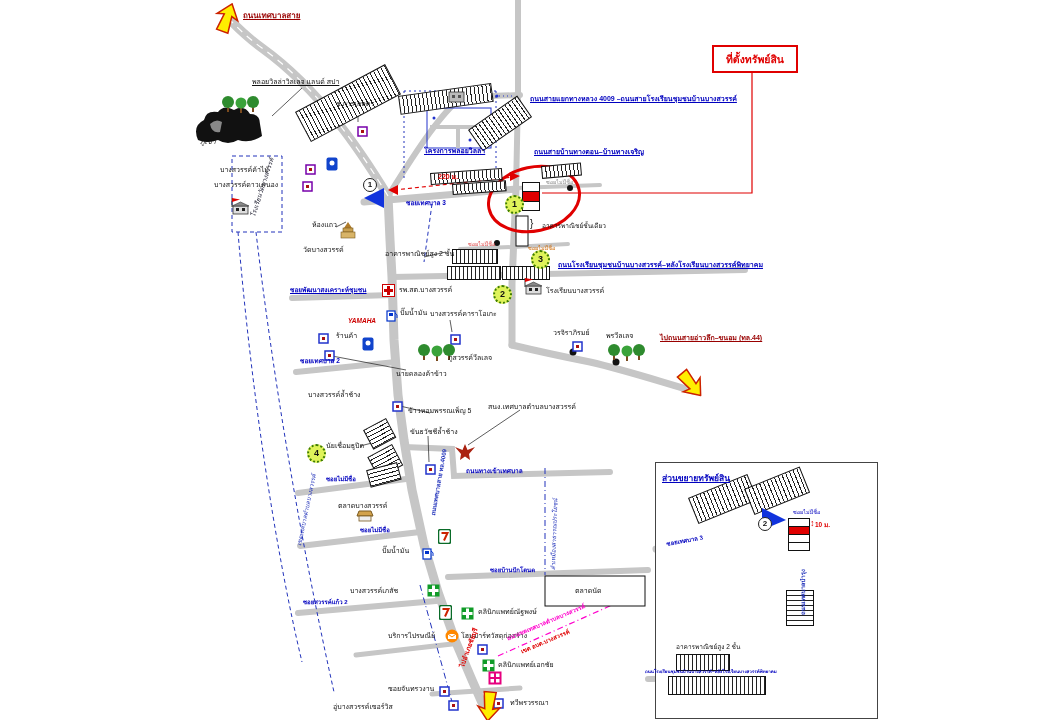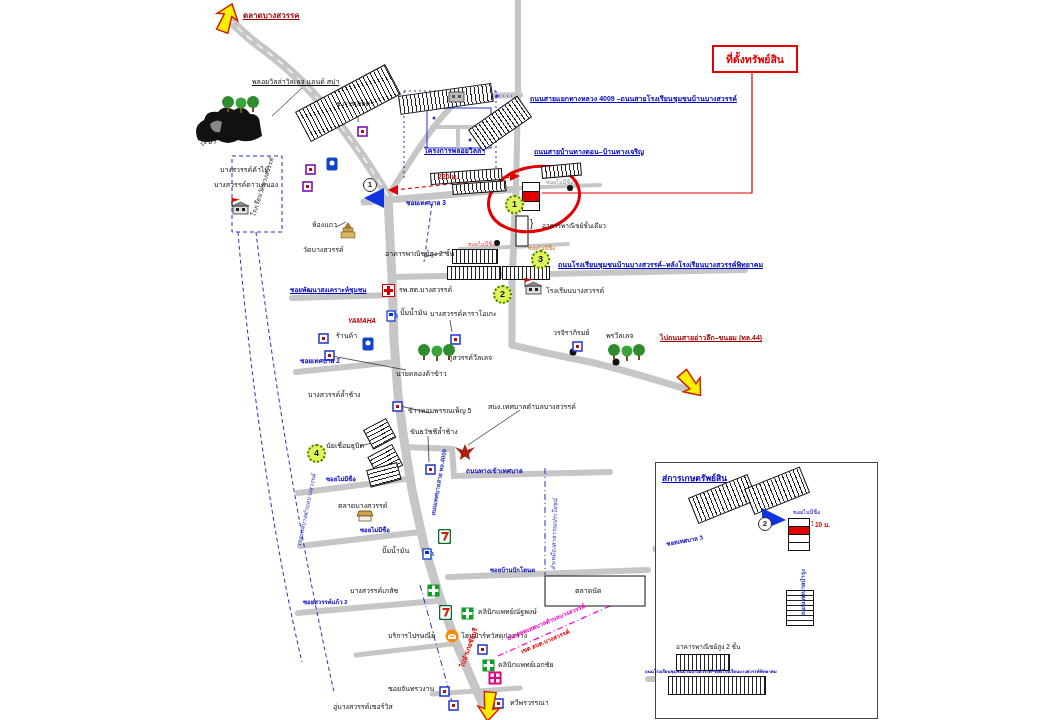--- a/index.html
+++ b/index.html
@@ -121,24 +121,24 @@
     <ellipse cx="534" cy="199" rx="46" ry="32" transform="rotate(-12 534 199)" fill="none" stroke="#e00000" stroke-width="3"></ellipse>
     <path d="M752,69 L752,193 L542,193" fill="none" stroke="#e00000" stroke-width="1.2"></path>
     <path d="M394,190 L514,177" fill="none" stroke="#e00000" stroke-width="1.2" stroke-dasharray="4,3"></path>
     <polygon points="388,190 398,185 398,195" fill="#e00000"></polygon>
     <polygon points="520,176 510,172 510,181" fill="#e00000"></polygon>
   </g>
 </svg>
 
 <div id="title-box">ที่ตั้งทรัพย์สิน</div>
 <div id="inset"></div>
-<div id="inset-title">ส่การเกษตรัพย์สิน</div>
+<div id="inset-title">ส่วนขยายทรัพย์สิน</div>
 
 <div id="dyn">
-      <div class="lbl u" style="left: 243px; top: 12px; color: rgb(153, 0, 0); font-size: 8px; font-weight: bold;">ตลาดบางสวรรค</div>
+      <div class="lbl u" style="left: 243px; top: 12px; color: rgb(153, 0, 0); font-size: 8px; font-weight: bold;">ถนนเทศบาลสาย</div>
       <div class="lbl u" style="left: 252px; top: 78px; color: rgb(17, 17, 17); font-size: 7px;">พลอยวิลล่าวิลเลจ แลนด์ สปา</div>
       <div class="lbl" style="left: 336px; top: 100px; color: rgb(17, 17, 17); font-size: 7px;">ช.การเกษตร</div>
       <div class="lbl i" style="left: 200px; top: 138px; color: rgb(17, 17, 17); font-size: 7px;">ภูเขา</div>
       <div class="lbl i" style="left: 250px; top: 216px; color: rgb(34, 34, 51); font-size: 6.5px; transform: rotate(-72deg);">โรงเรียนวัดบางสวรรค์</div>
       <div class="lbl" style="left: 220px; top: 166px; color: rgb(17, 17, 17); font-size: 7px;">บางสวรรค์ค้าไม้</div>
       <div class="lbl" style="left: 214px; top: 181px; color: rgb(17, 17, 17); font-size: 7px;">บางสวรรค์ดาวเคนอง</div>
       <div class="lbl" style="left: 312px; top: 221px; color: rgb(17, 17, 17); font-size: 7px;">ห้องแถว</div>
       <div class="lbl" style="left: 303px; top: 246px; color: rgb(17, 17, 17); font-size: 7px;">วัดบางสวรรค์</div>
       <div class="lbl u" style="left: 290px; top: 287px; color: rgb(0, 0, 191); font-size: 6.5px; font-weight: bold;">ซอยพัฒนาสงเคราะห์ชุมชน</div>
       <div class="lbl" style="left: 399px; top: 286px; color: rgb(17, 17, 17); font-size: 7px;">รพ.สต.บางสวรรค์</div>

